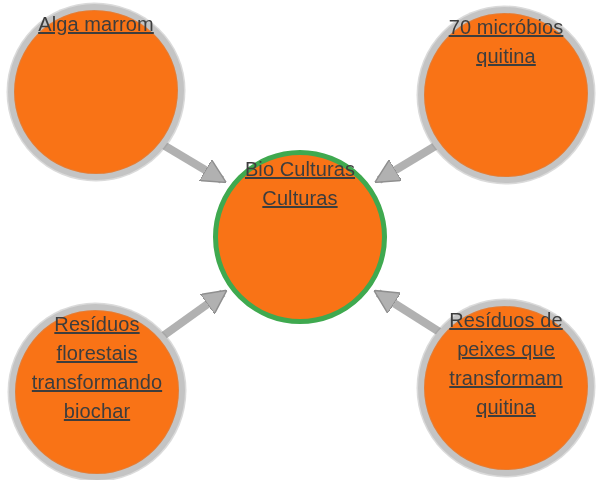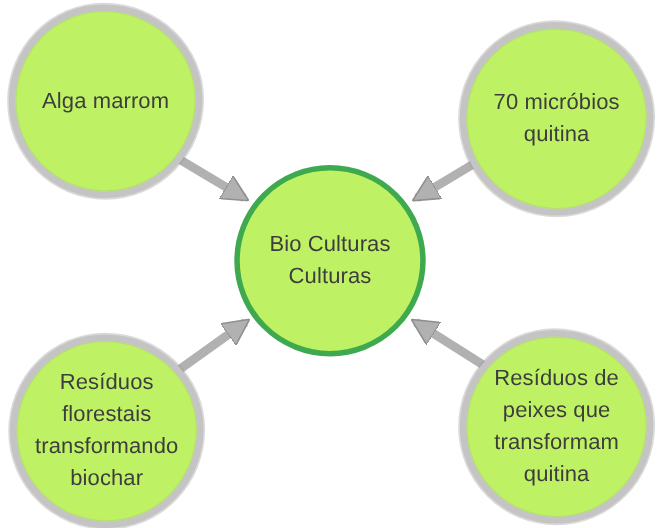--- a/index.html
+++ b/index.html
@@ -18,43 +18,43 @@
   }
   .arrows-layer {
     position: absolute;
     left: 0; top: 0;
     width: 600px; height: 480px;
     pointer-events: none;
   }
   .node {
     position: absolute;
     box-sizing: border-box;
-    background: #bef264;
+    background: #f97316;
     display: flex;
-    align-items: center;
     justify-content: center;
     text-align: center;
+    text-decoration: underline;
   }
   .node-outer {
     width: 176px;
     height: 176px;
     border: 6px solid var(--color-outer_border, #c4c4c4);
     border-radius: 49% 51% 50% 50% / 50% 49% 51% 50%;
     box-shadow: 0 0 0 1.5px rgba(150,150,150,0.35), inset 0 0 0 1px rgba(160,160,160,0.25);
   }
   .node-center {
     left: 213px;
     top: 150px;
     width: 174px;
     height: 174px;
     border: 5px solid var(--color-center_border, #3fa94f);
     border-radius: 50%;
   }
   .node-tl { left: 8px;   top: 4px; }
-  .node-tr { left: 418px; top: 20px; }
+  .node-tr { left: 418px; top: 7px; }
   .node-bl { left: 9px;   top: 304px; }
   .node-br { left: 418px; top: 300px; }
   .node-text {
     font-size: 20px;
     line-height: 29px;
     letter-spacing: 0.1px;
   }
   .italic { font-style: italic; }
 </style>
 </head>

